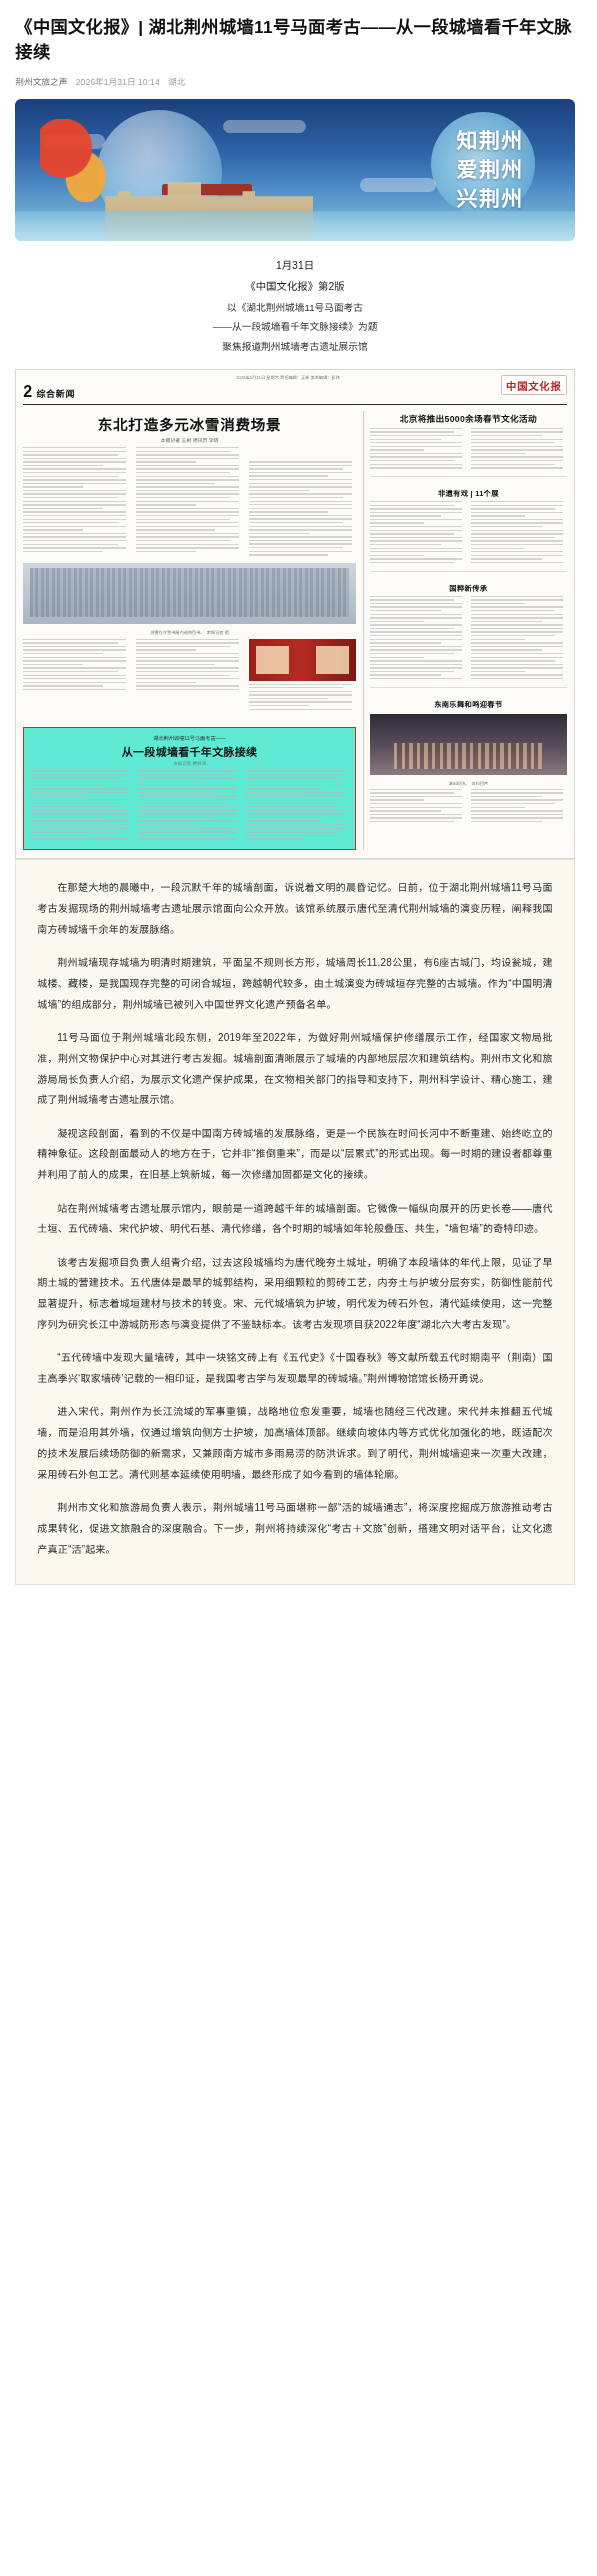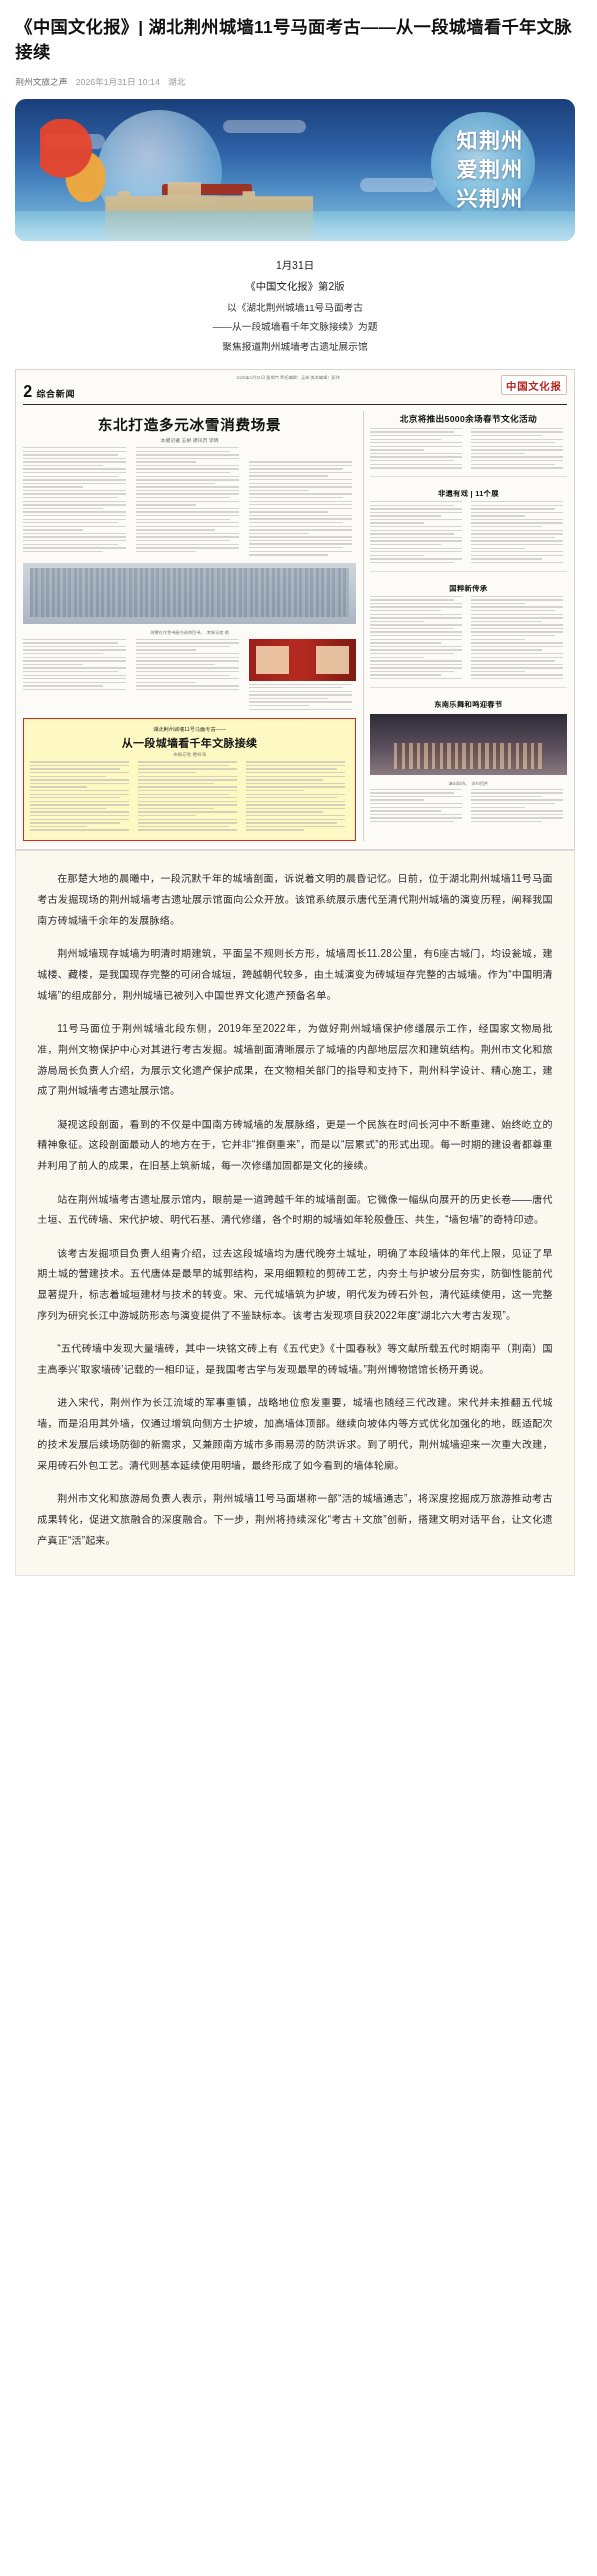--- a/index.html
+++ b/index.html
@@ -38,21 +38,21 @@
   }
   .byline-source { color: #6f6f6f; text-align: right; }
   .byline-time { color: #a0a0a0; }
   .byline-loc { color: #a0a0a0; }
 
   
   .banner {
     position: relative;
     width: 100%;
     height: 142px;
-    border-radius: 11px;
+    border-radius: 6px;
     overflow: hidden;
     background: linear-gradient(180deg,#1a3f7a 0%, #2f63a8 38%, #4d8bc4 62%, #8ec6e0 100%);
   }
   .banner .sun {
     position: absolute; right: 40px; top: 12.5px;
     width: 104px; height: 104px; border-radius: 50%;
     background: radial-gradient(circle at 45% 45%, #bfe3f2 0%, #7fc0e0 55%, #4d93c2 100%);
     opacity: .85;
   }
   .banner .globe {
@@ -198,22 +198,22 @@
     background:
       linear-gradient(90deg, rgba(255,240,200,.85) 0 36%, transparent 36% 64%, rgba(255,240,200,.85) 64% 100%);
     opacity:.9;
   }
   .fx-caption { font-size: 4.2px; color: #777; text-align: center; margin-top: 1.4px; }
 
   
   .fx-highlight {
     border: 1.4px solid #e0251c;
     padding: 5.5px 5.5px 7px 5.5px;
-    margin-top: 6px;
-    background: #fef9c3;
+    margin-top: 15px;
+    background: #5eead4;
   }
   .fx-hl-kicker {
     font-size: 5.2px; color: #333; text-align: center; margin-bottom: 2.1px;
   }
   .fx-hl-title {
     font-size: 11px; font-weight: bold; text-align: center; color: #111;
     letter-spacing: 0.3px; margin-bottom: 1.4px;
   }
   .fx-hl-byline { font-size: 4.5px; color: #777; text-align: center; margin-bottom: 4.2px; }
 

